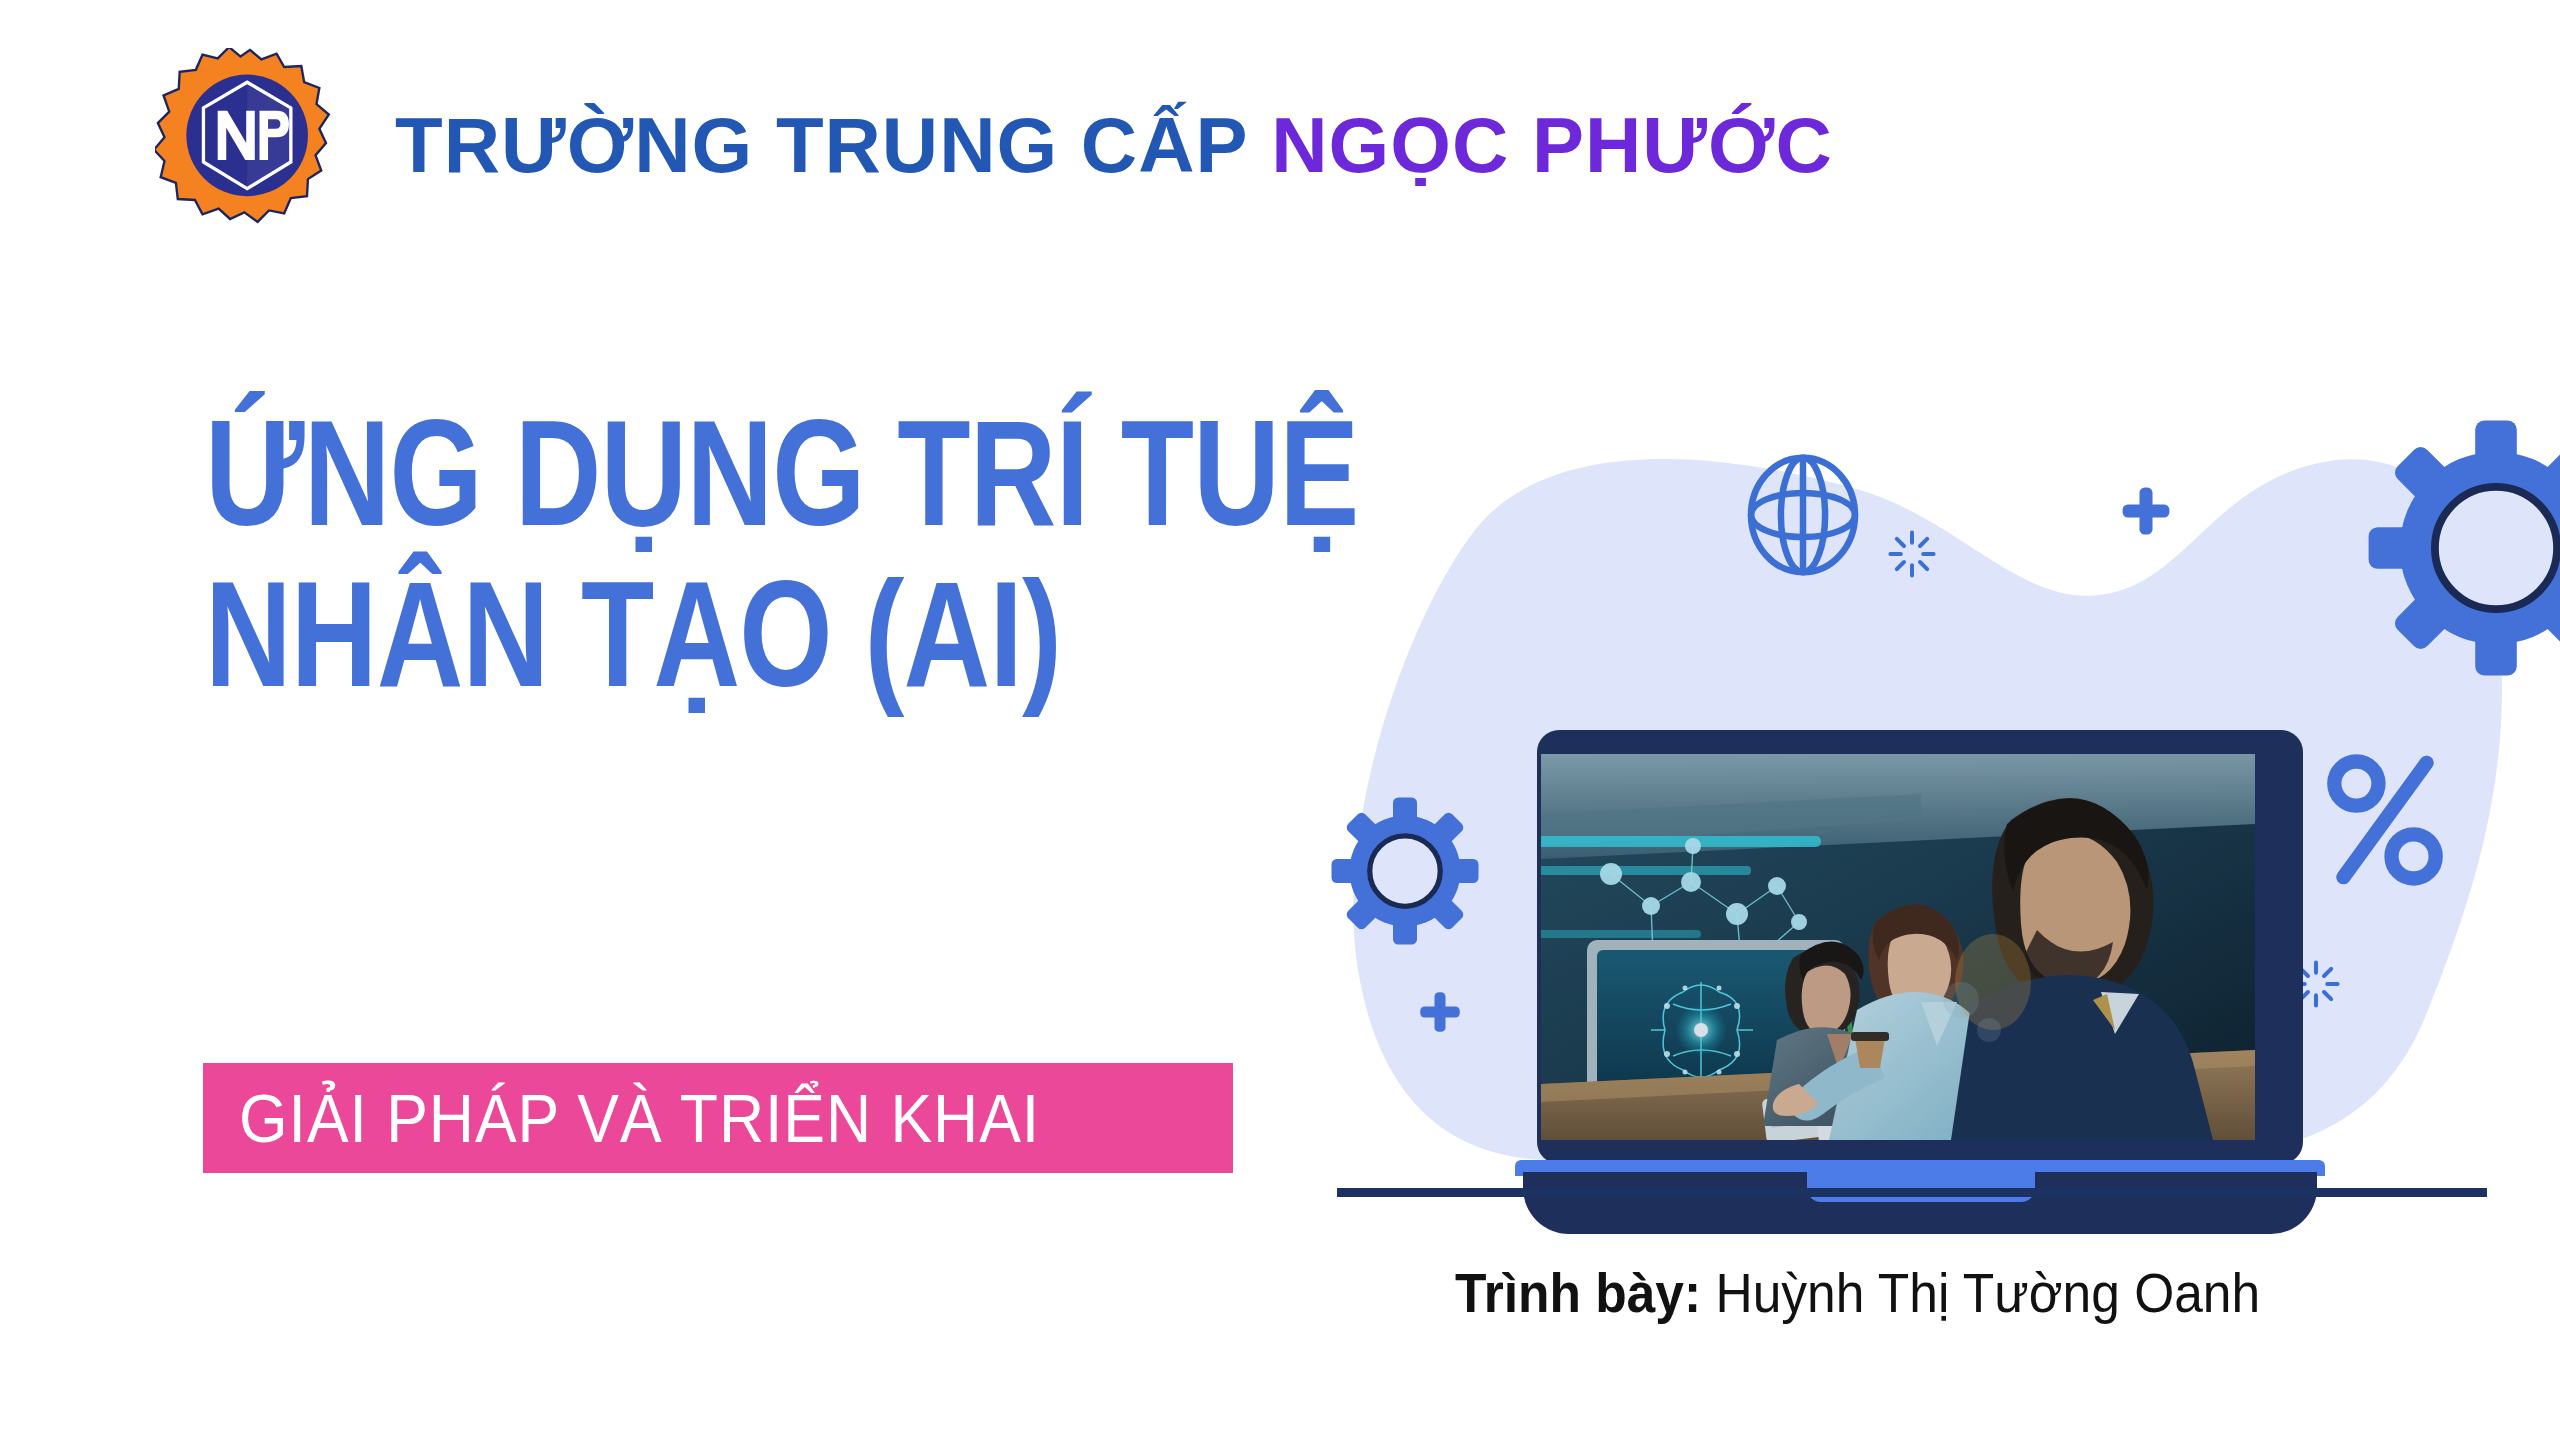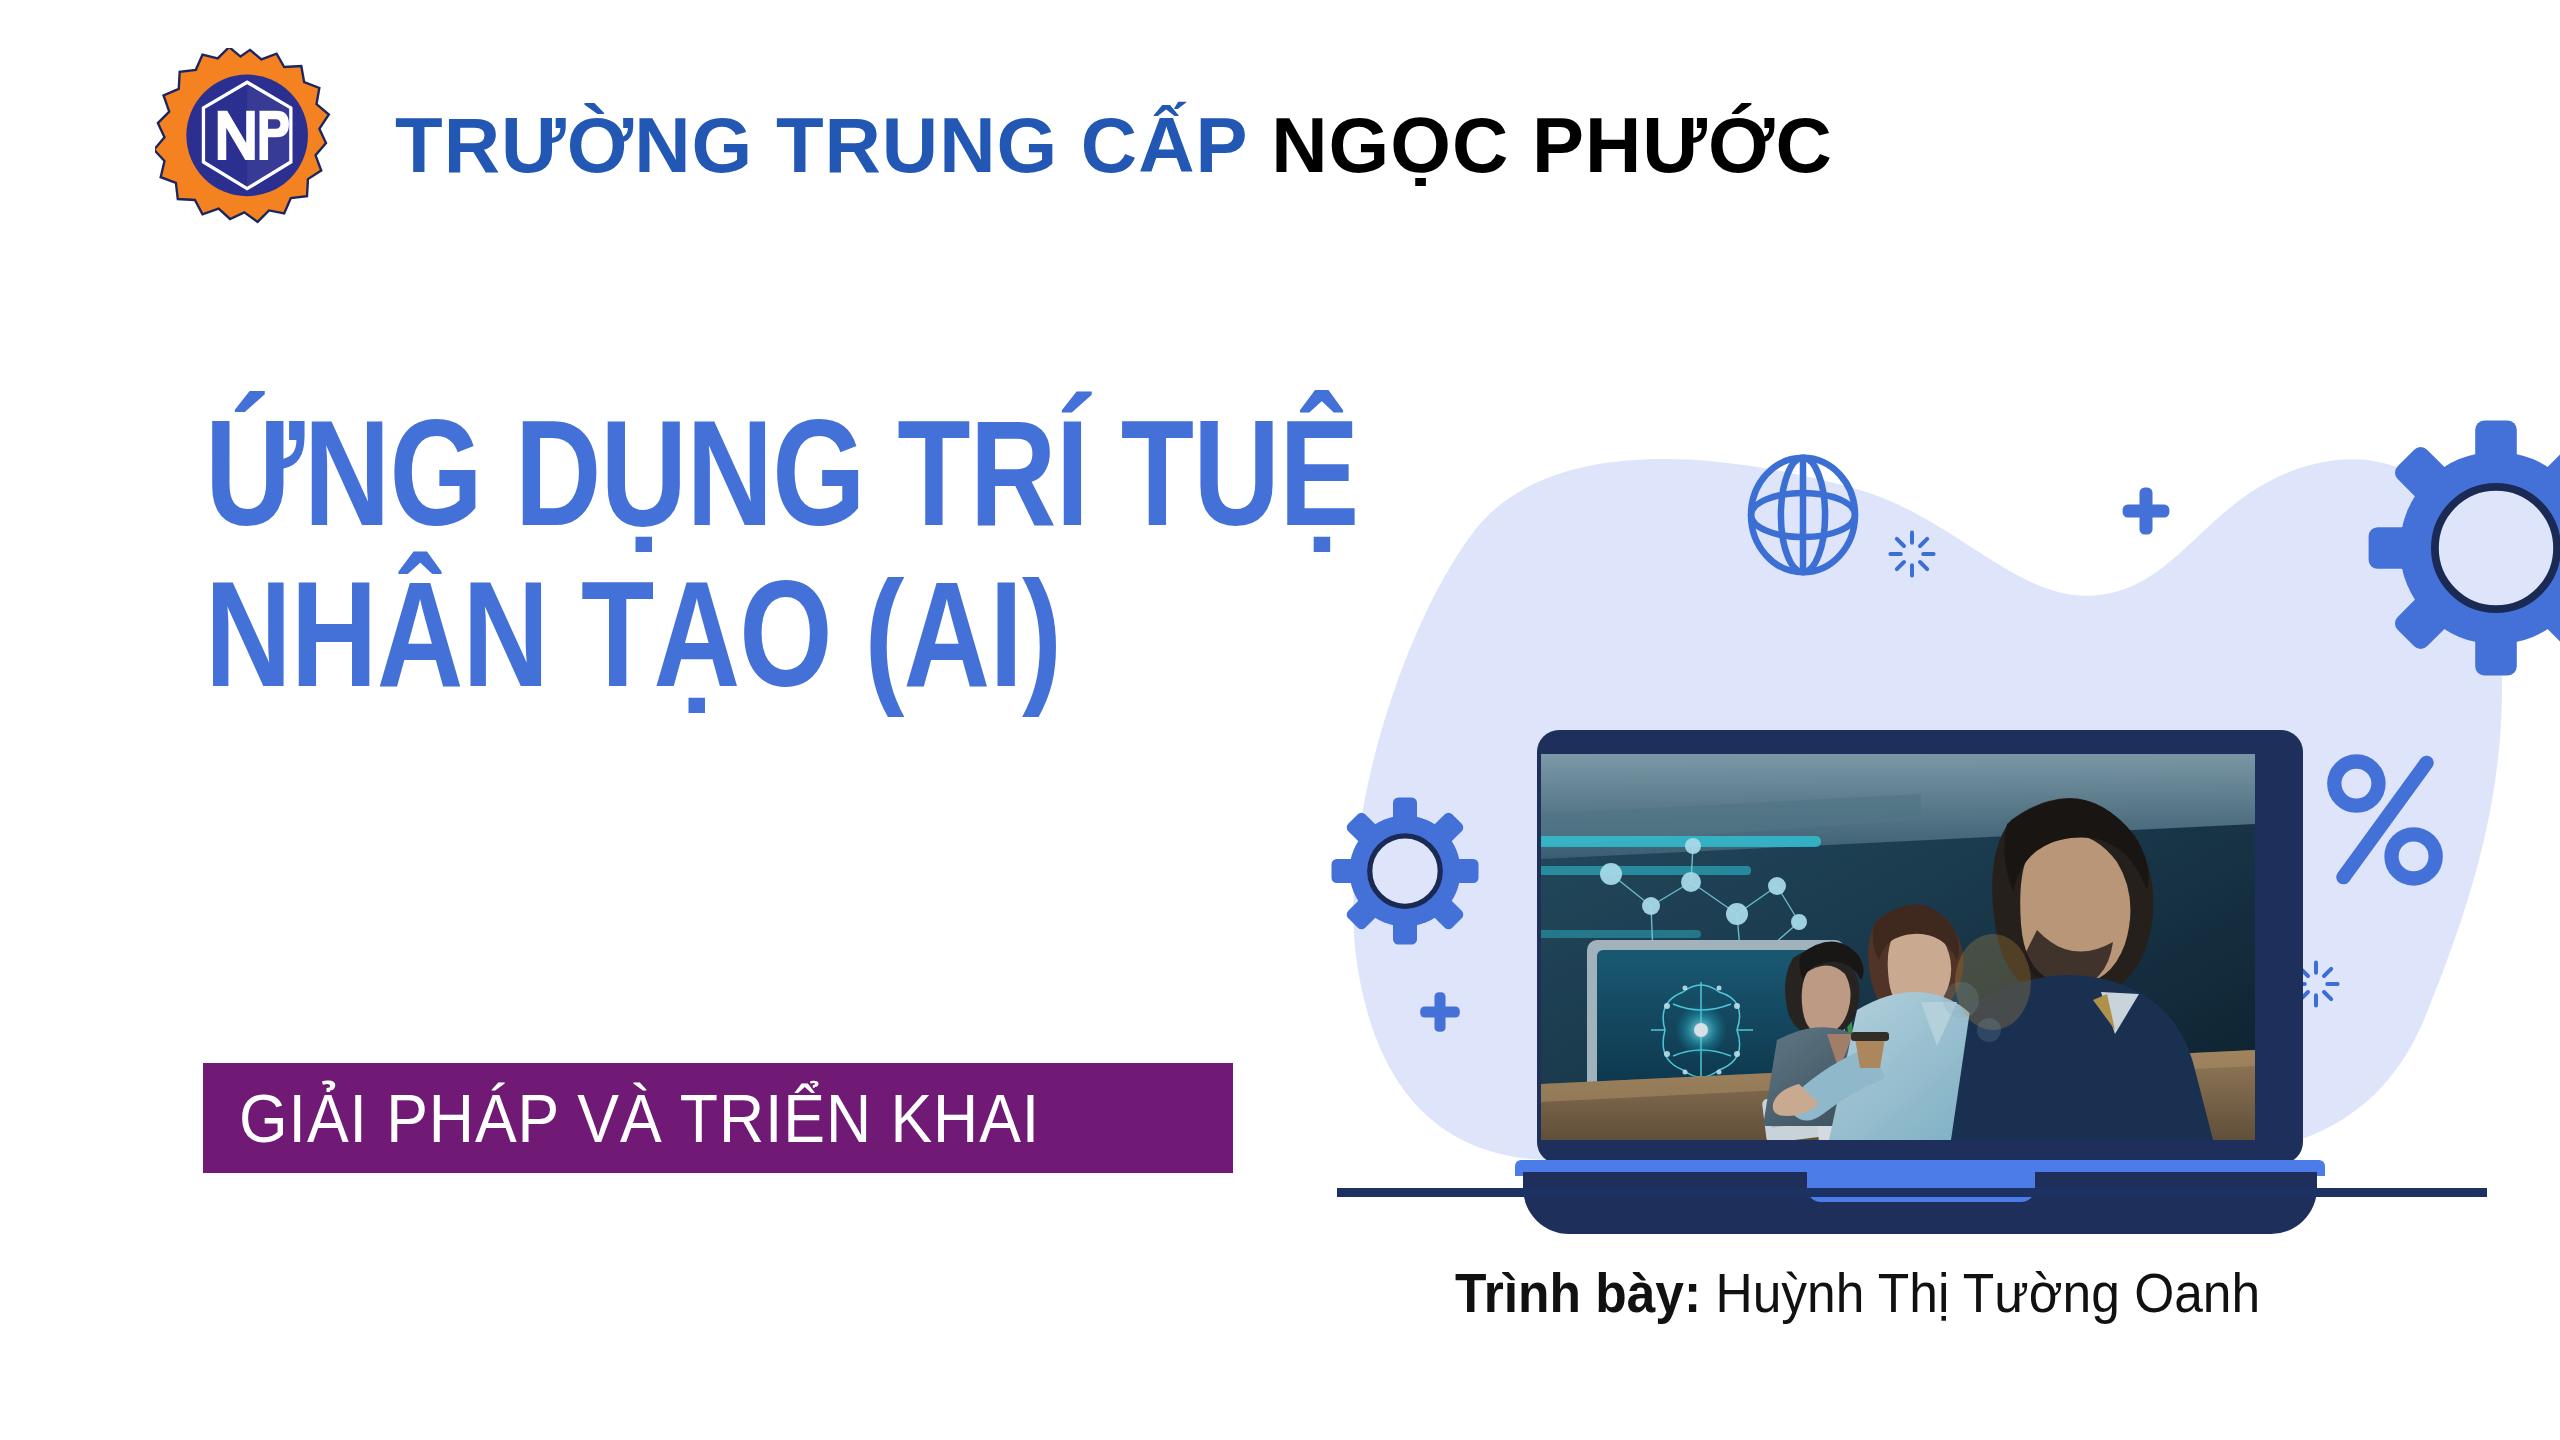--- a/index.html
+++ b/index.html
@@ -34,21 +34,21 @@
     position: absolute;
     left: 395px;
     top: 106px;
     font-size: 78px;
     font-weight: bold;
     letter-spacing: 1px;
     white-space: nowrap;
     line-height: 1;
   }
   .ht-blue { color: #2258b4; }
-  .ht-red  { color: #000000; }
+  .ht-red  { color: #6d28d9; }
 
   
   #title-block {
     position: absolute;
     left: 205px;
     top: 400px;
     width: 1180px;
   }
   .big-line {
     color: #4471d8;
@@ -73,21 +73,21 @@
   }
   #subtitle-block {
     margin-top: 26px;
   }
   #banner {
     position: absolute;
     left: 203px;
     top: 1063px;
     width: 1030px;
     height: 110px;
-    background: #701a75;
+    background: #ec4899;
     display: flex;
     align-items: center;
   }
   #banner-label {
     color: #ffffff;
     font-size: 68px;
     font-weight: normal;
     letter-spacing: 1px;
     white-space: nowrap;
     margin-left: 36px;

